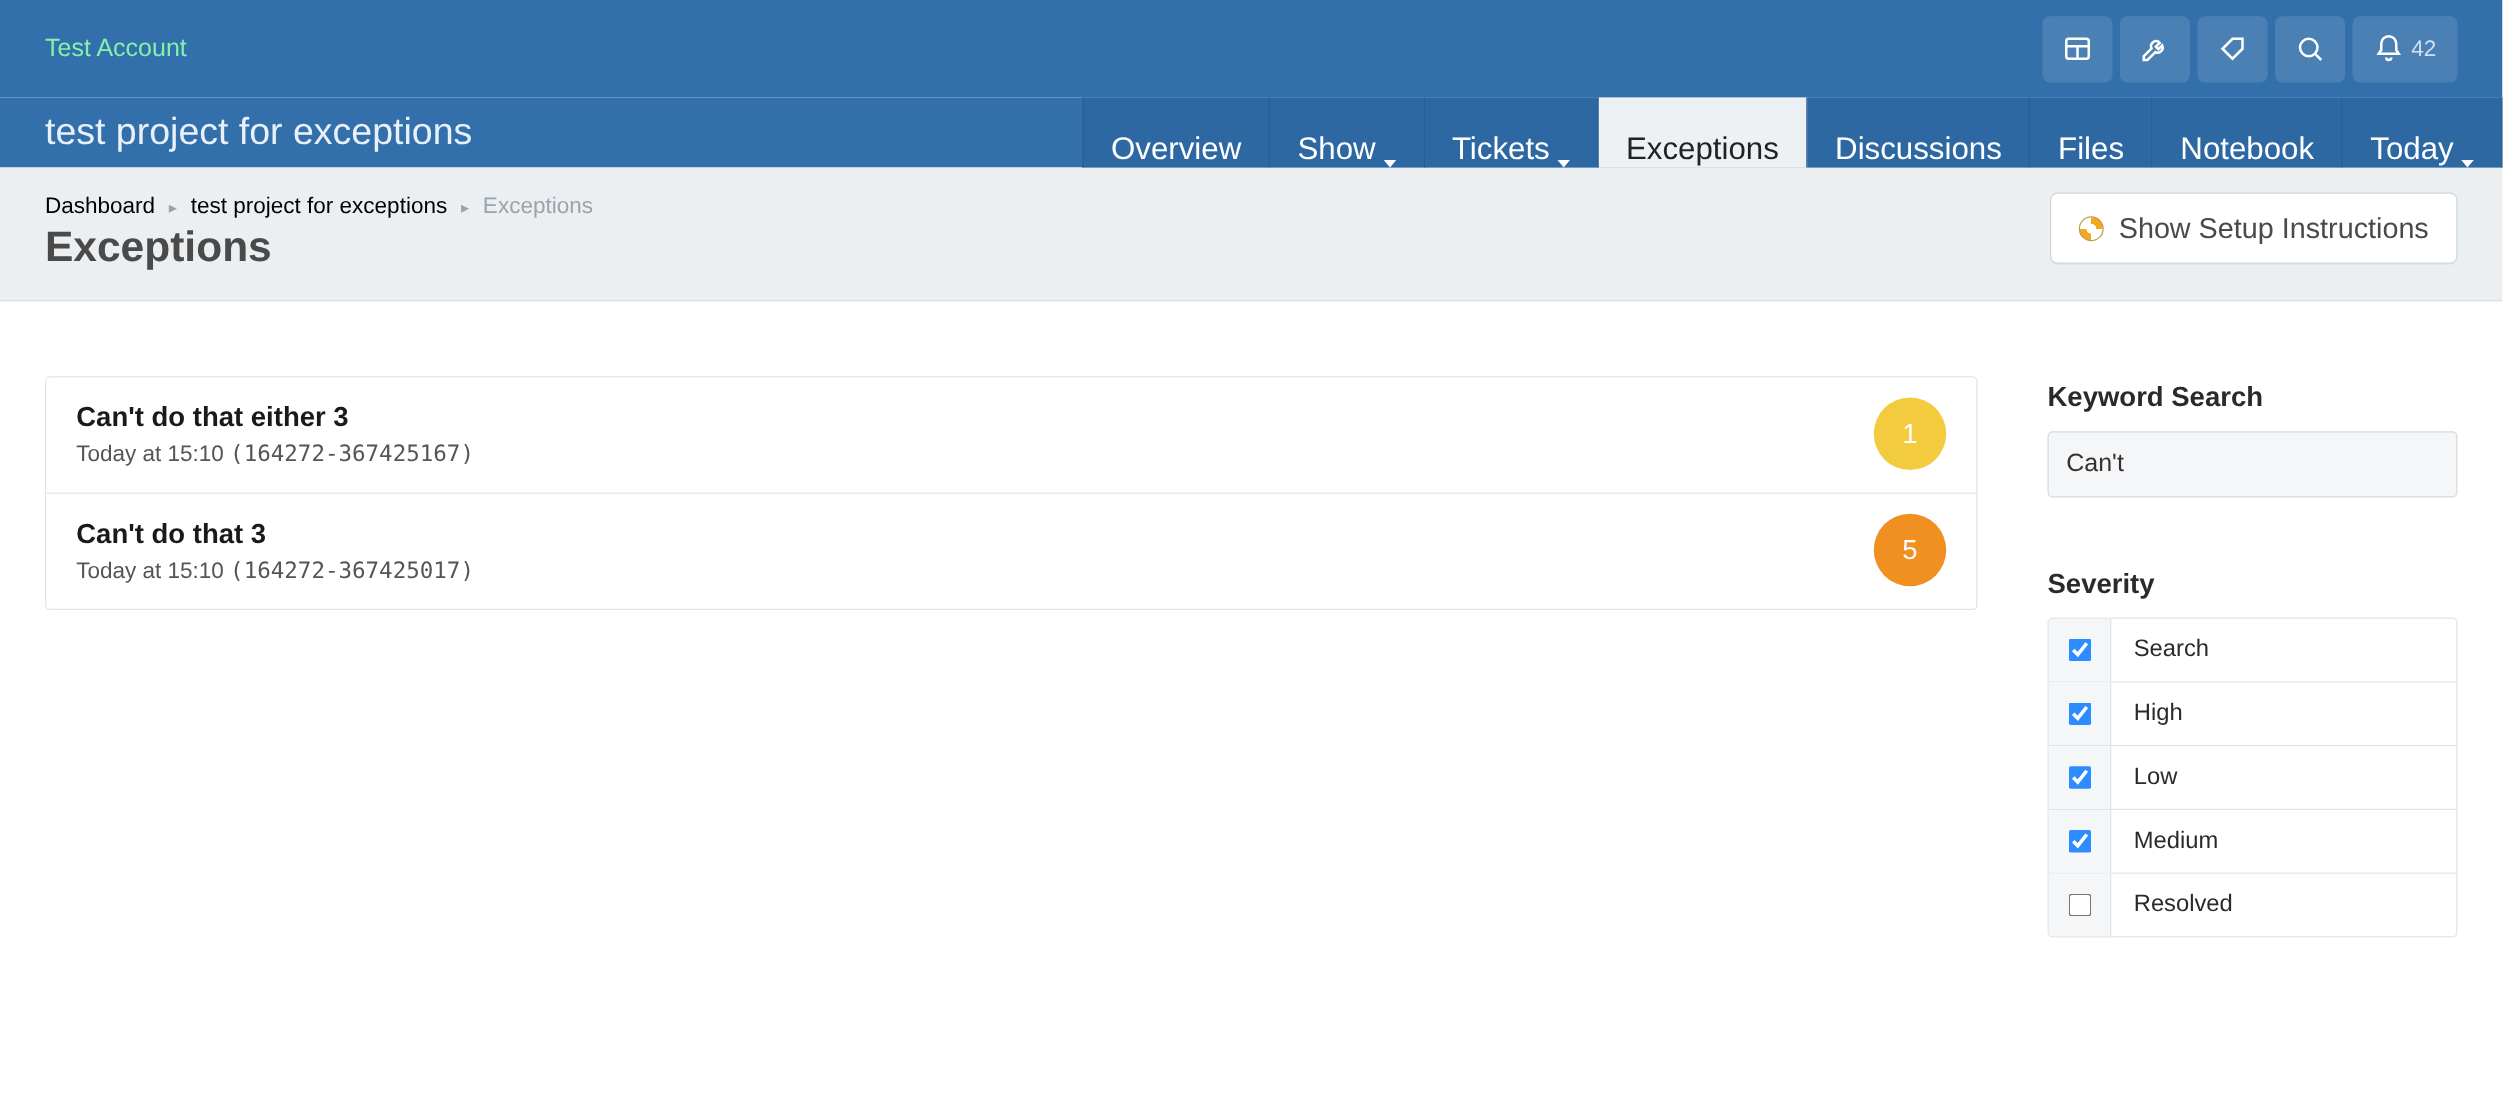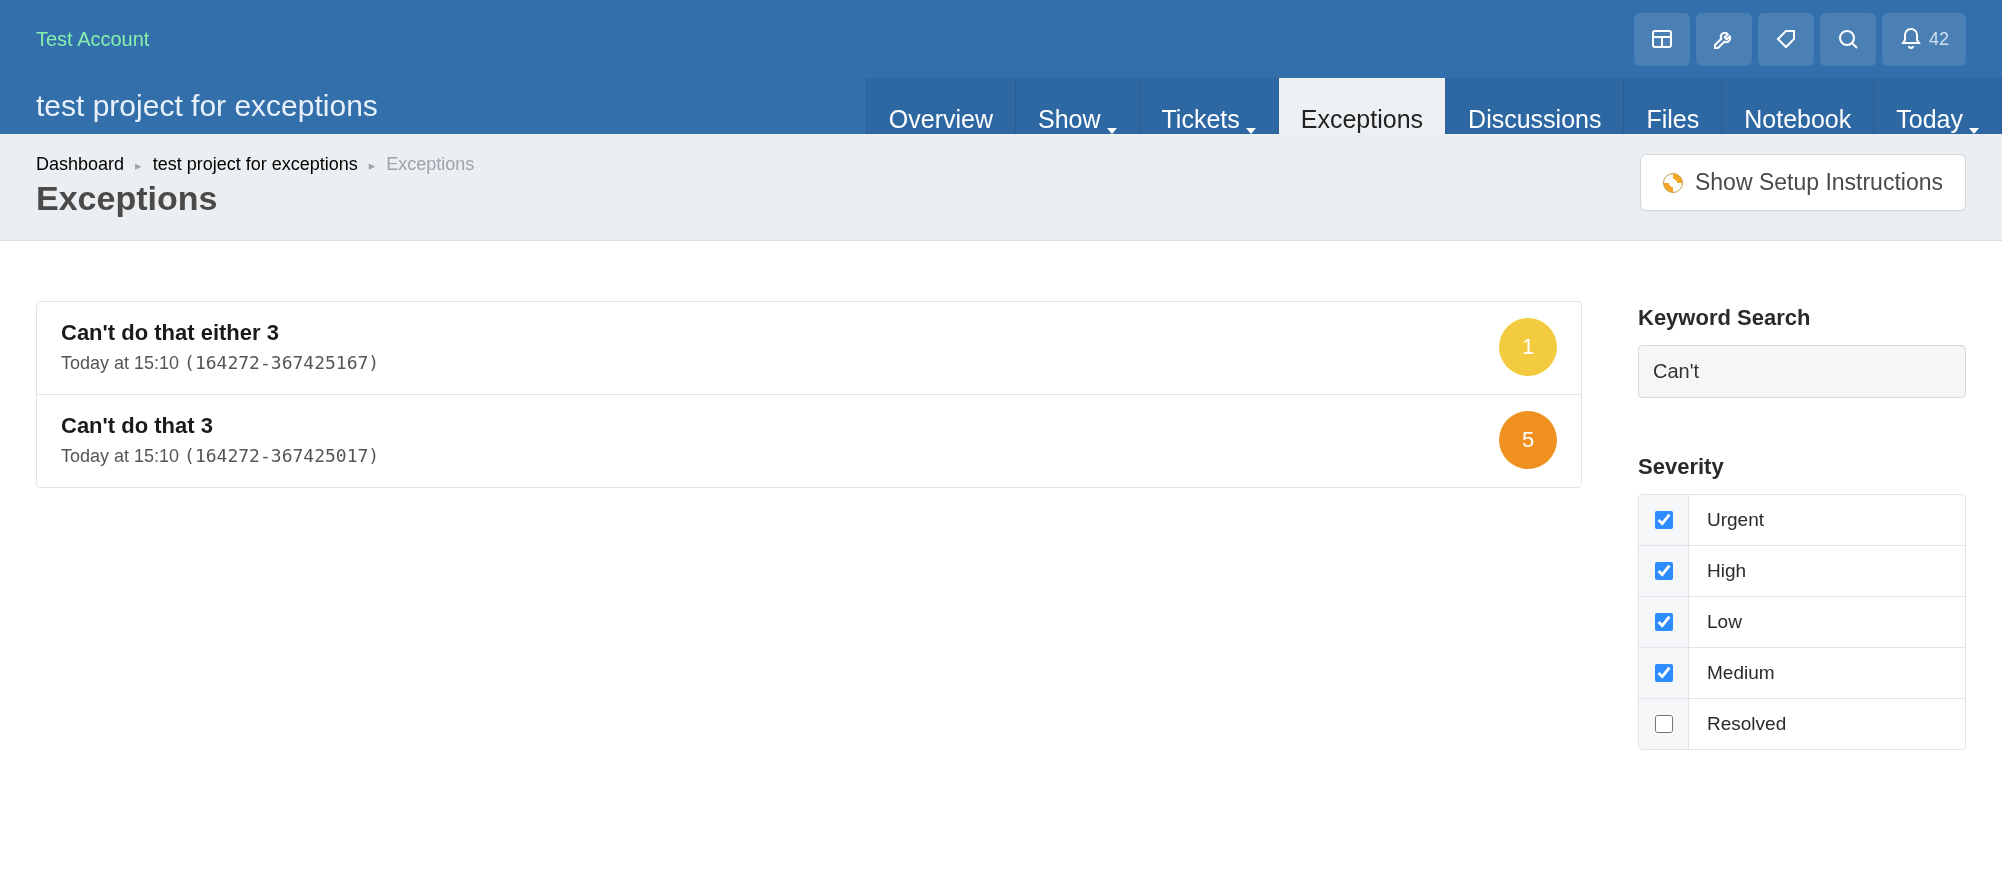--- a/index.html
+++ b/index.html
@@ -345,21 +345,21 @@
   </div>
   <div class="col-right">
     <div class="side-heading">Keyword Search</div>
     <input class="search-input" type="text" value="Can't" style="">
     <div class="side-heading">Severity</div>
     <div class="sev-list" id="sev-list">
         <div class="sev-row">
           <div class="sev-check">
             <input type="checkbox" checked="" style="">
           </div>
-          <div class="sev-label">Urgent</div>
+          <div class="sev-label">Search</div>
         </div>
         <div class="sev-row">
           <div class="sev-check">
             <input type="checkbox" checked="" style="">
           </div>
           <div class="sev-label">High</div>
         </div>
         <div class="sev-row">
           <div class="sev-check">
             <input type="checkbox" checked="" style="">

